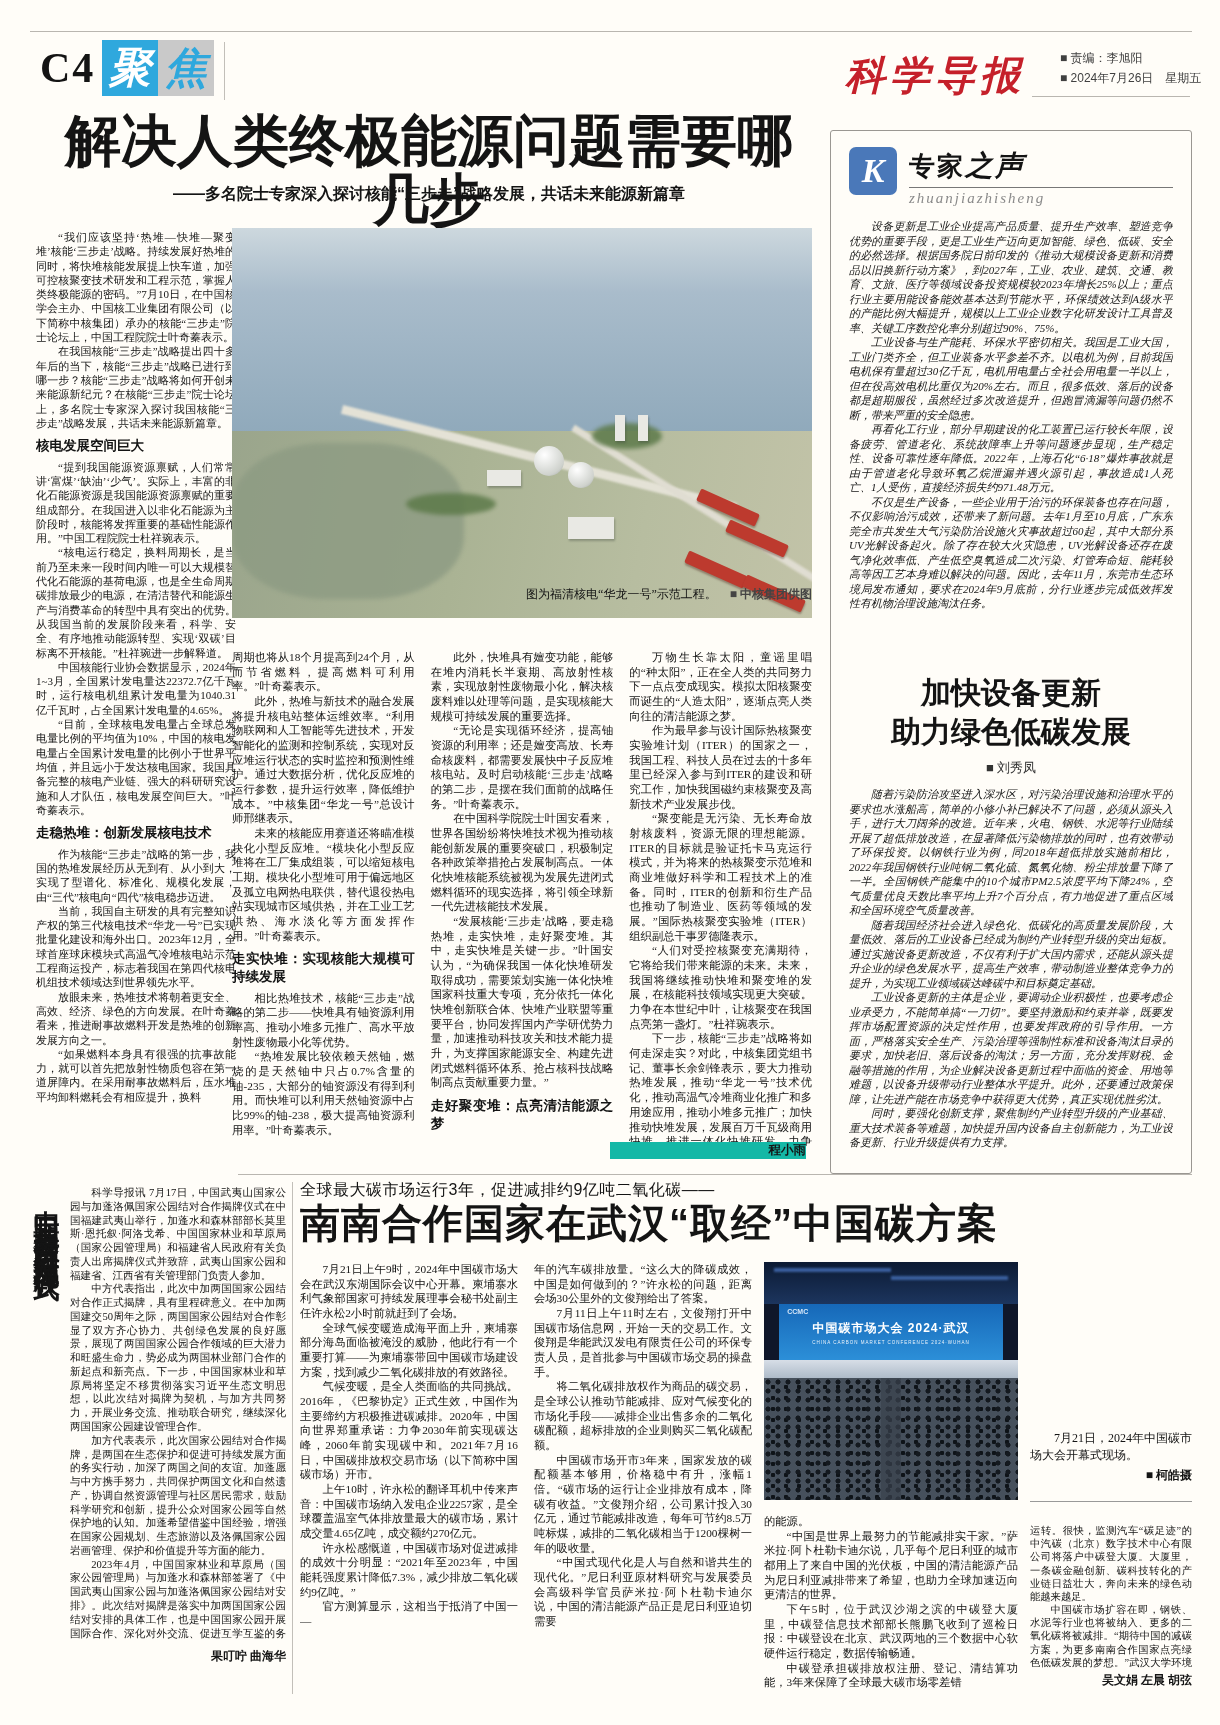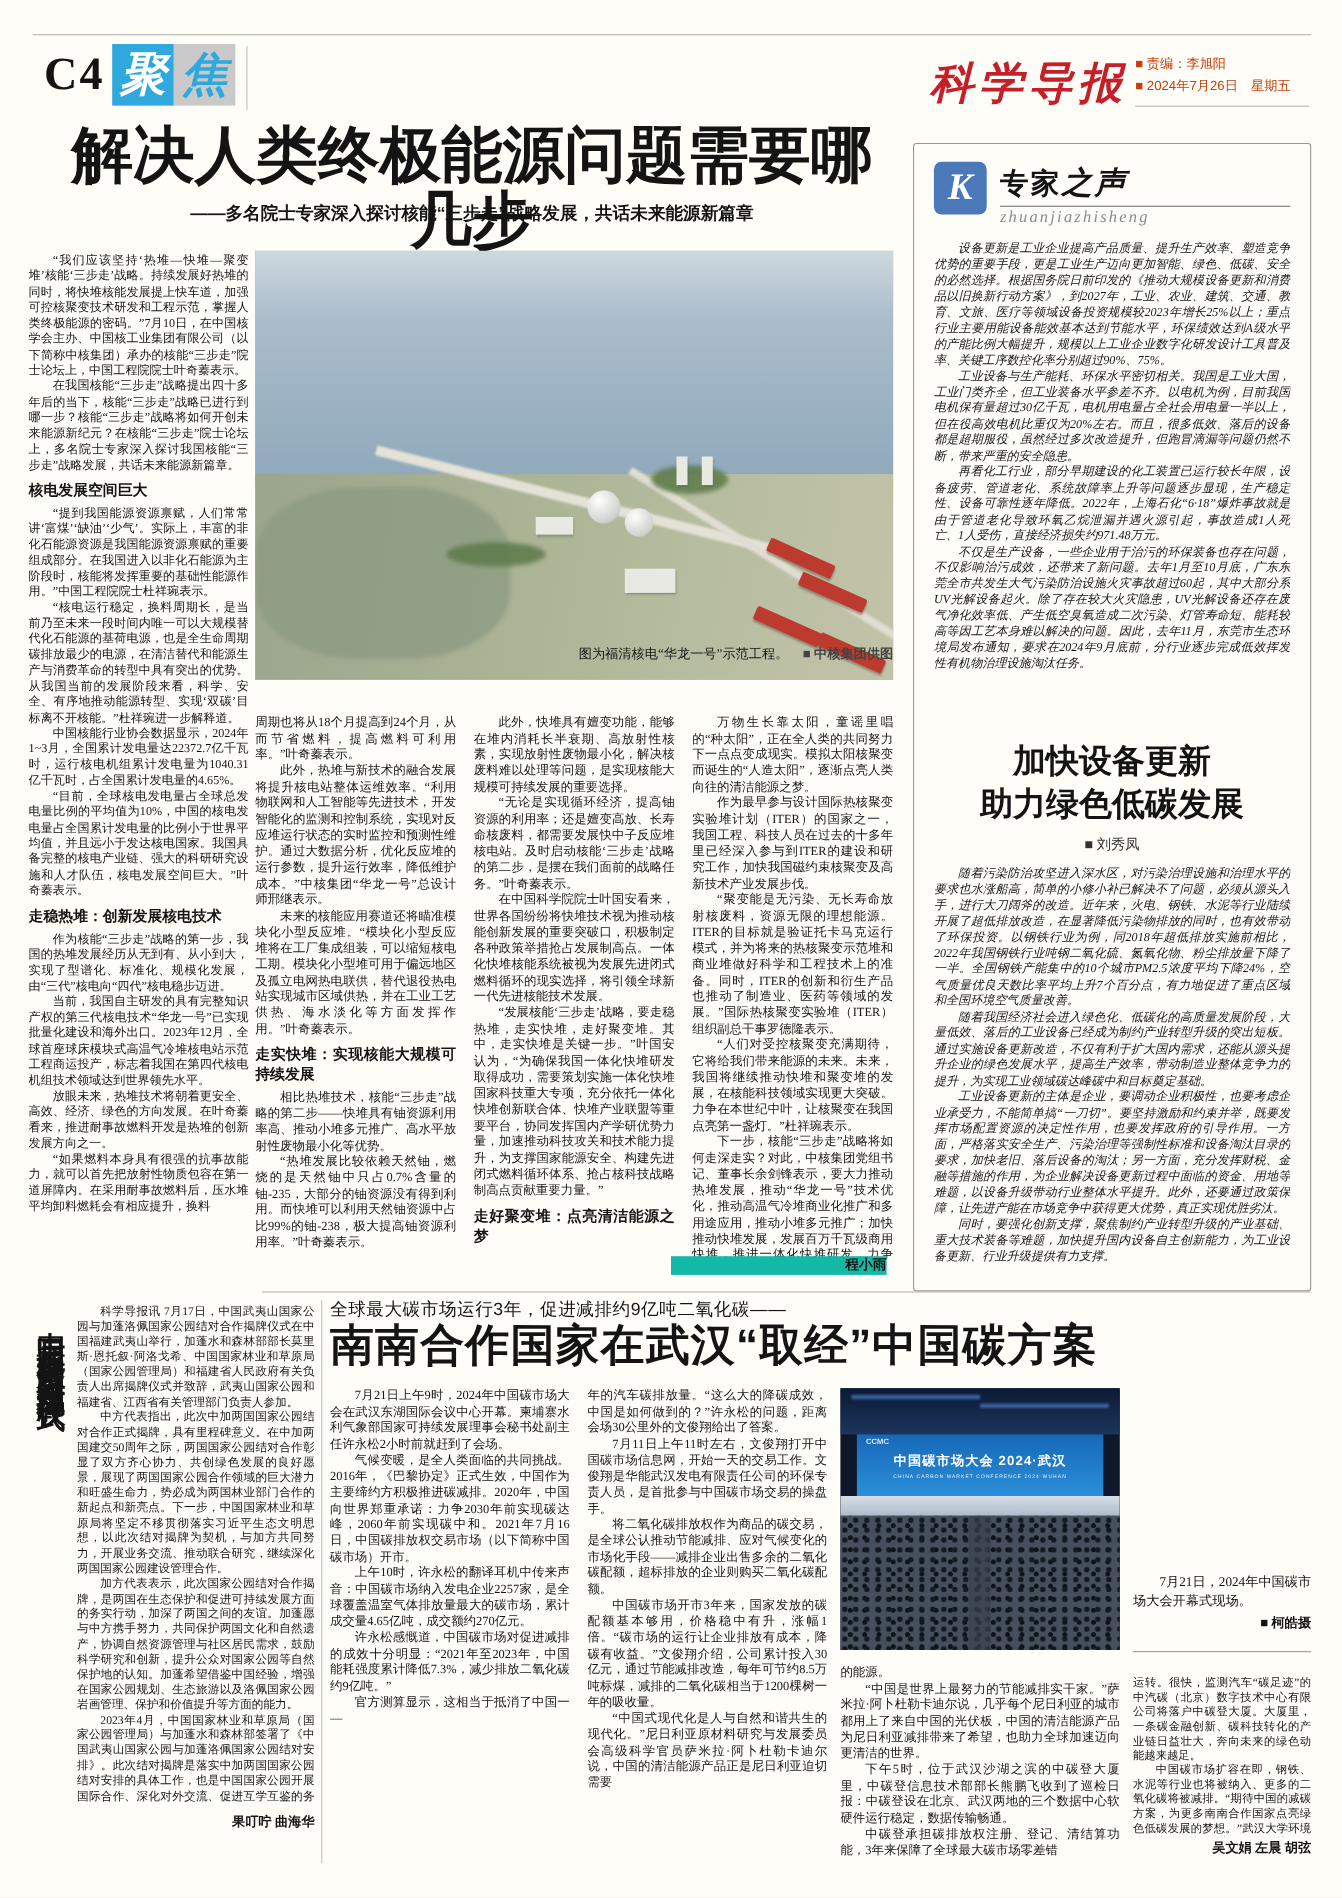--- a/index.html
+++ b/index.html
@@ -15,32 +15,32 @@
 
   
   .page-label{left:40px;top:44px;font:bold 42px var(--serif);letter-spacing:2px;}
   .logo-wrap{left:102px;top:40px;display:flex;}
   .logo-sq{width:56px;height:56px;display:flex;align-items:center;justify-content:center;
            font:bold italic 42px var(--serif);}
   .sq1{background:#2fa8dd;color:#fff;}
   .sq2{background:#c9c9c9;color:#2fa8dd;}
   .hdr-div{left:224px;top:42px;height:58px;}
   .masthead{left:845px;top:48px;font:bold italic 40px var(--serif);color:#c5202a;letter-spacing:5px;}
-  .pubinfo{left:1032px;top:48px;font:12px var(--sans);color:#c2410c;line-height:20px;white-space:nowrap;}
+  .pubinfo{left:1060px;top:48px;font:12px var(--sans);color:#404040;line-height:20px;white-space:nowrap;}
   .pubinfo-rule{left:1032px;top:96px;width:158px;}
 
   
   .main-headline{left:40px;top:112px;width:778px;text-align:center;
                  font:bold 56px/1.05 var(--sans);letter-spacing:0px;}
   .main-subhead{left:40px;top:184px;width:778px;text-align:center;font:bold 16px var(--sans);}
   .bodytext{font:11px/1.3 var(--serif);text-align:justify;overflow:hidden;}
   .bodytext p.para{margin:0;text-indent:2em;}
   .bodytext p.noindent{text-indent:0;}
   .bodytext .sec-head{font:bold 13.5px/1.3 var(--sans);margin:7px 0 5px;text-indent:0;}
-  .main-left{left:26px;top:230px;width:200px;height:912px;}
+  .main-left{left:36px;top:230px;width:200px;height:912px;}
   .main-flow{left:232px;top:650px;width:580px;height:506px;font-size:11.3px;line-height:1.3;
              column-count:3;column-gap:16px;column-fill:auto;}
   .main-byline{left:610px;top:1142px;width:196px;text-align:right;font:bold 12.5px var(--serif);
                background:#14b8a6;}
   .photo-caption{left:232px;top:586px;width:580px;text-align:right;font:12px var(--serif);}
   .photo-caption .credit{font-weight:bold;color:#444;margin-left:10px;}
 
   
   .photo-main{left:232px;top:228px;width:580px;height:390px;overflow:hidden;background:#9db2c2;}
   .pm-sea{position:absolute;left:0;top:0;width:100%;height:55%;
@@ -241,20 +241,21 @@
       <p class="para">中方代表指出，此次中加两国国家公园结对合作正式揭牌，具有里程碑意义。在中加两国建交50周年之际，两国国家公园结对合作彰显了双方齐心协力、共创绿色发展的良好愿景，展现了两国国家公园合作领域的巨大潜力和旺盛生命力，势必成为两国林业部门合作的新起点和新亮点。下一步，中国国家林业和草原局将坚定不移贯彻落实习近平生态文明思想，以此次结对揭牌为契机，与加方共同努力，开展业务交流、推动联合研究，继续深化两国国家公园建设管理合作。</p>
       <p class="para">加方代表表示，此次国家公园结对合作揭牌，是两国在生态保护和促进可持续发展方面的务实行动，加深了两国之间的友谊。加蓬愿与中方携手努力，共同保护两国文化和自然遗产，协调自然资源管理与社区居民需求，鼓励科学研究和创新，提升公众对国家公园等自然保护地的认知。加蓬希望借鉴中国经验，增强在国家公园规划、生态旅游以及洛佩国家公园岩画管理、保护和价值提升等方面的能力。</p>
       <p class="para">2023年4月，中国国家林业和草原局（国家公园管理局）与加蓬水和森林部签署了《中国武夷山国家公园与加蓬洛佩国家公园结对安排》。此次结对揭牌是落实中加两国国家公园结对安排的具体工作，也是中国国家公园开展国际合作、深化对外交流、促进互学互鉴的务实举措，对优化完善中国国家公园体系建设具有积极影响。</p>
     </div>
   <div class="abs gabon-byline">果叮咛 曲海华</div>
 
   <div class="abs carbon-kicker">全球最大碳市场运行3年，促进减排约9亿吨二氧化碳——</div>
   <div class="abs carbon-headline">南南合作国家在武汉“取经”中国碳方案</div>
   <div class="abs bodytext carbon-col cc1">
       <p class="para">7月21日上午9时，2024年中国碳市场大会在武汉东湖国际会议中心开幕。柬埔寨水利气象部国家可持续发展理事会秘书处副主任许永松2小时前就赶到了会场。</p>
+      <p class="para">全球气候变暖造成海平面上升，柬埔寨部分海岛面临被淹没的威胁，他此行有一个重要打算——为柬埔寨带回中国碳市场建设方案，找到减少二氧化碳排放的有效路径。</p>
       <p class="para">气候变暖，是全人类面临的共同挑战。2016年，《巴黎协定》正式生效，中国作为主要缔约方积极推进碳减排。2020年，中国向世界郑重承诺：力争2030年前实现碳达峰，2060年前实现碳中和。2021年7月16日，中国碳排放权交易市场（以下简称中国碳市场）开市。</p>
       <p class="para">上午10时，许永松的翻译耳机中传来声音：中国碳市场纳入发电企业2257家，是全球覆盖温室气体排放量最大的碳市场，累计成交量4.65亿吨，成交额约270亿元。</p>
       <p class="para">许永松感慨道，中国碳市场对促进减排的成效十分明显：“2021年至2023年，中国能耗强度累计降低7.3%，减少排放二氧化碳约9亿吨。”</p>
       <p class="para">官方测算显示，这相当于抵消了中国一—</p>
     </div>
   <div class="abs bodytext carbon-col cc2">
       <p class="para noindent">年的汽车碳排放量。“这么大的降碳成效，中国是如何做到的？”许永松的问题，距离会场30公里外的文俊翔给出了答案。</p>
       <p class="para">7月11日上午11时左右，文俊翔打开中国碳市场信息网，开始一天的交易工作。文俊翔是华能武汉发电有限责任公司的环保专责人员，是首批参与中国碳市场交易的操盘手。</p>
       <p class="para">将二氧化碳排放权作为商品的碳交易，是全球公认推动节能减排、应对气候变化的市场化手段——减排企业出售多余的二氧化碳配额，超标排放的企业则购买二氧化碳配额。</p>
       <p class="para">中国碳市场开市3年来，国家发放的碳配额基本够用，价格稳中有升，涨幅1倍。“碳市场的运行让企业排放有成本，降碳有收益。”文俊翔介绍，公司累计投入30亿元，通过节能减排改造，每年可节约8.5万吨标煤，减排的二氧化碳相当于1200棵树一年的吸收量。</p>

